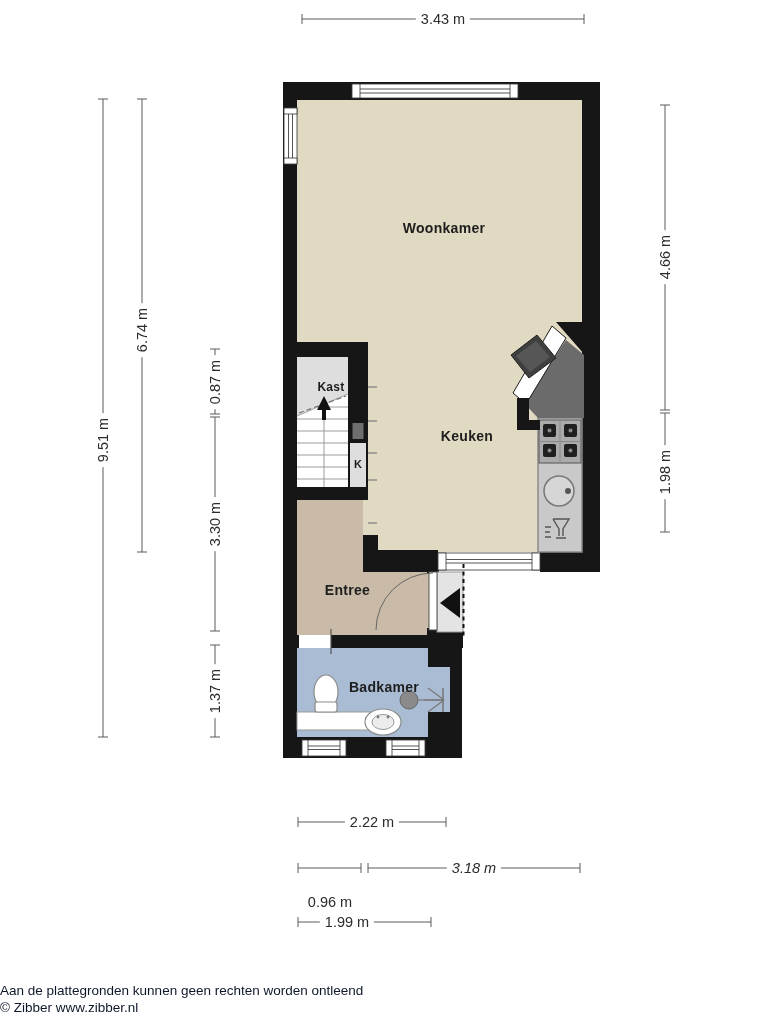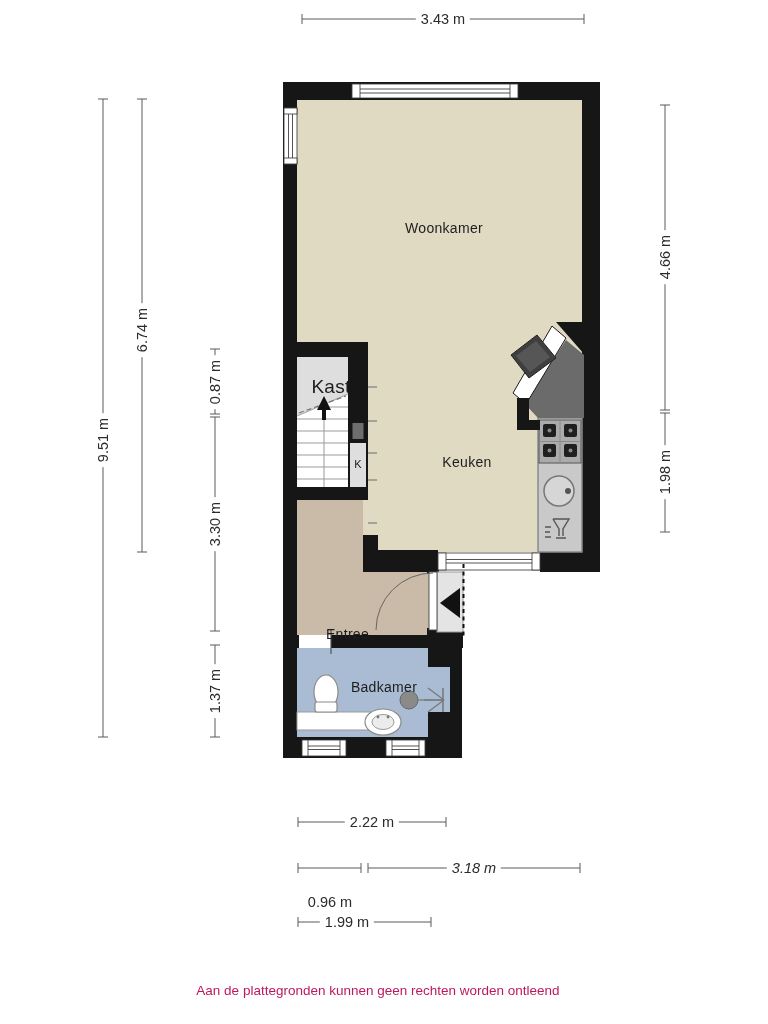--- a/index.html
+++ b/index.html
@@ -1,25 +1,25 @@
 <!DOCTYPE html>
 <html><head>
 <meta charset="utf-8">
 <style>
   html,body{margin:0;padding:0;background:#fff;}
   #canvas{position:relative;width:768px;height:1024px;background:#ffffff;overflow:hidden;
           font-family:"Liberation Sans", sans-serif;}
   #plan-svg{position:absolute;left:0;top:0;}
   .lbl{position:absolute;transform:translate(-50%,-50%);color:#1d1d1d;font-size:14px;
-       white-space:nowrap;letter-spacing:.3px;}
+       white-space:nowrap;letter-spacing:.3px;font-weight:bold;}
   .lbl.small{font-size:11px;}
   .dim{position:absolute;transform:translate(-50%,-50%);background:#ffffff;color:#2b2b2b;
        font-size:14.5px;padding:0 5px;white-space:nowrap;}
   .dim.vert{transform:translate(-50%,-50%) rotate(-90deg);}
-  .footer-line{position:absolute;left:0;width:756px;text-align:center;color:#be185d;
+  .footer-line{position:absolute;left:0;width:756px;color:#0f172a;
        font-size:13.5px;}
 </style>
 </head>
 <body>
 
 <div id="canvas">
 
 <svg id="plan-svg" width="768" height="1024" viewBox="0 0 768 1024">
 
   <g stroke="#5a5a5a" stroke-width="1">
@@ -240,34 +240,35 @@
     <polygon points="566,340 584,355 584,418 538,418 524,403" fill="#6b6b6b"></polygon>
     <polygon points="552,326 566,338 526,404 513,393" fill="#ffffff" stroke="#1a1a1a" stroke-width="1"></polygon>
     <polygon points="511,355 537,335 556,358 529,378" fill="#3f3f3f" stroke="#222222" stroke-width="1"></polygon>
     <polygon points="516,356 536,341 550,357 530,372" fill="#565656"></polygon>
     <rect x="517" y="398" width="12" height="32" fill="#161616"></rect>
     <rect x="517" y="420" width="23" height="10" fill="#161616"></rect>
   </g>
 </svg>
 
   <div class="lbl" style="left:444px;top:228px;">Woonkamer</div>
-  <div class="lbl" style="left:467px;top:462px;">Keuken</div>
-  <div class="lbl" style="left:331px;top:387px;font-size:19px;">Kast</div>
+  <div class="lbl" style="left:467px;top:436px;">Keuken</div>
+  <div class="lbl" style="left:331px;top:387px;font-size:12px;">Kast</div>
   <div class="lbl small" style="left:358px;top:464px;">K</div>
-  <div class="lbl" style="left:343px;top:634px;padding-left:9px;">Entree</div>
+  <div class="lbl" style="left:343px;top:590px;padding-left:9px;">Entree</div>
   <div class="lbl" style="left:384px;top:687px;">Badkamer</div>
 
   <div class="dim" style="left:443px;top:19px;">3.43 m</div>
   <div class="dim vert" style="left:103px;top:440px;">9.51 m</div>
   <div class="dim vert" style="left:142px;top:330px;">6.74 m</div>
   <div class="dim vert" style="left:215px;top:382px;">0.87 m</div>
   <div class="dim vert" style="left:215px;top:524px;">3.30 m</div>
   <div class="dim vert" style="left:215px;top:691px;">1.37 m</div>
   <div class="dim vert" style="left:665px;top:257px;">4.66 m</div>
   <div class="dim vert" style="left:665px;top:472px;">1.98 m</div>
   <div class="dim" style="left:372px;top:822px;">2.22 m</div>
   <div class="dim" style="left:330px;top:868px;margin-top:34px;">0.96 m</div>
   <div class="dim" style="left:474px;top:868px;font-style:italic;">3.18 m</div>
   <div class="dim" style="left:347px;top:922px;">1.99 m</div>
 
   <div class="footer-line" style="top:983px;">Aan de plattegronden kunnen geen rechten worden ontleend</div>
+  <div class="footer-line" style="top:1000px;">© Zibber www.zibber.nl</div>
 
 </div>
 
 </body></html>

